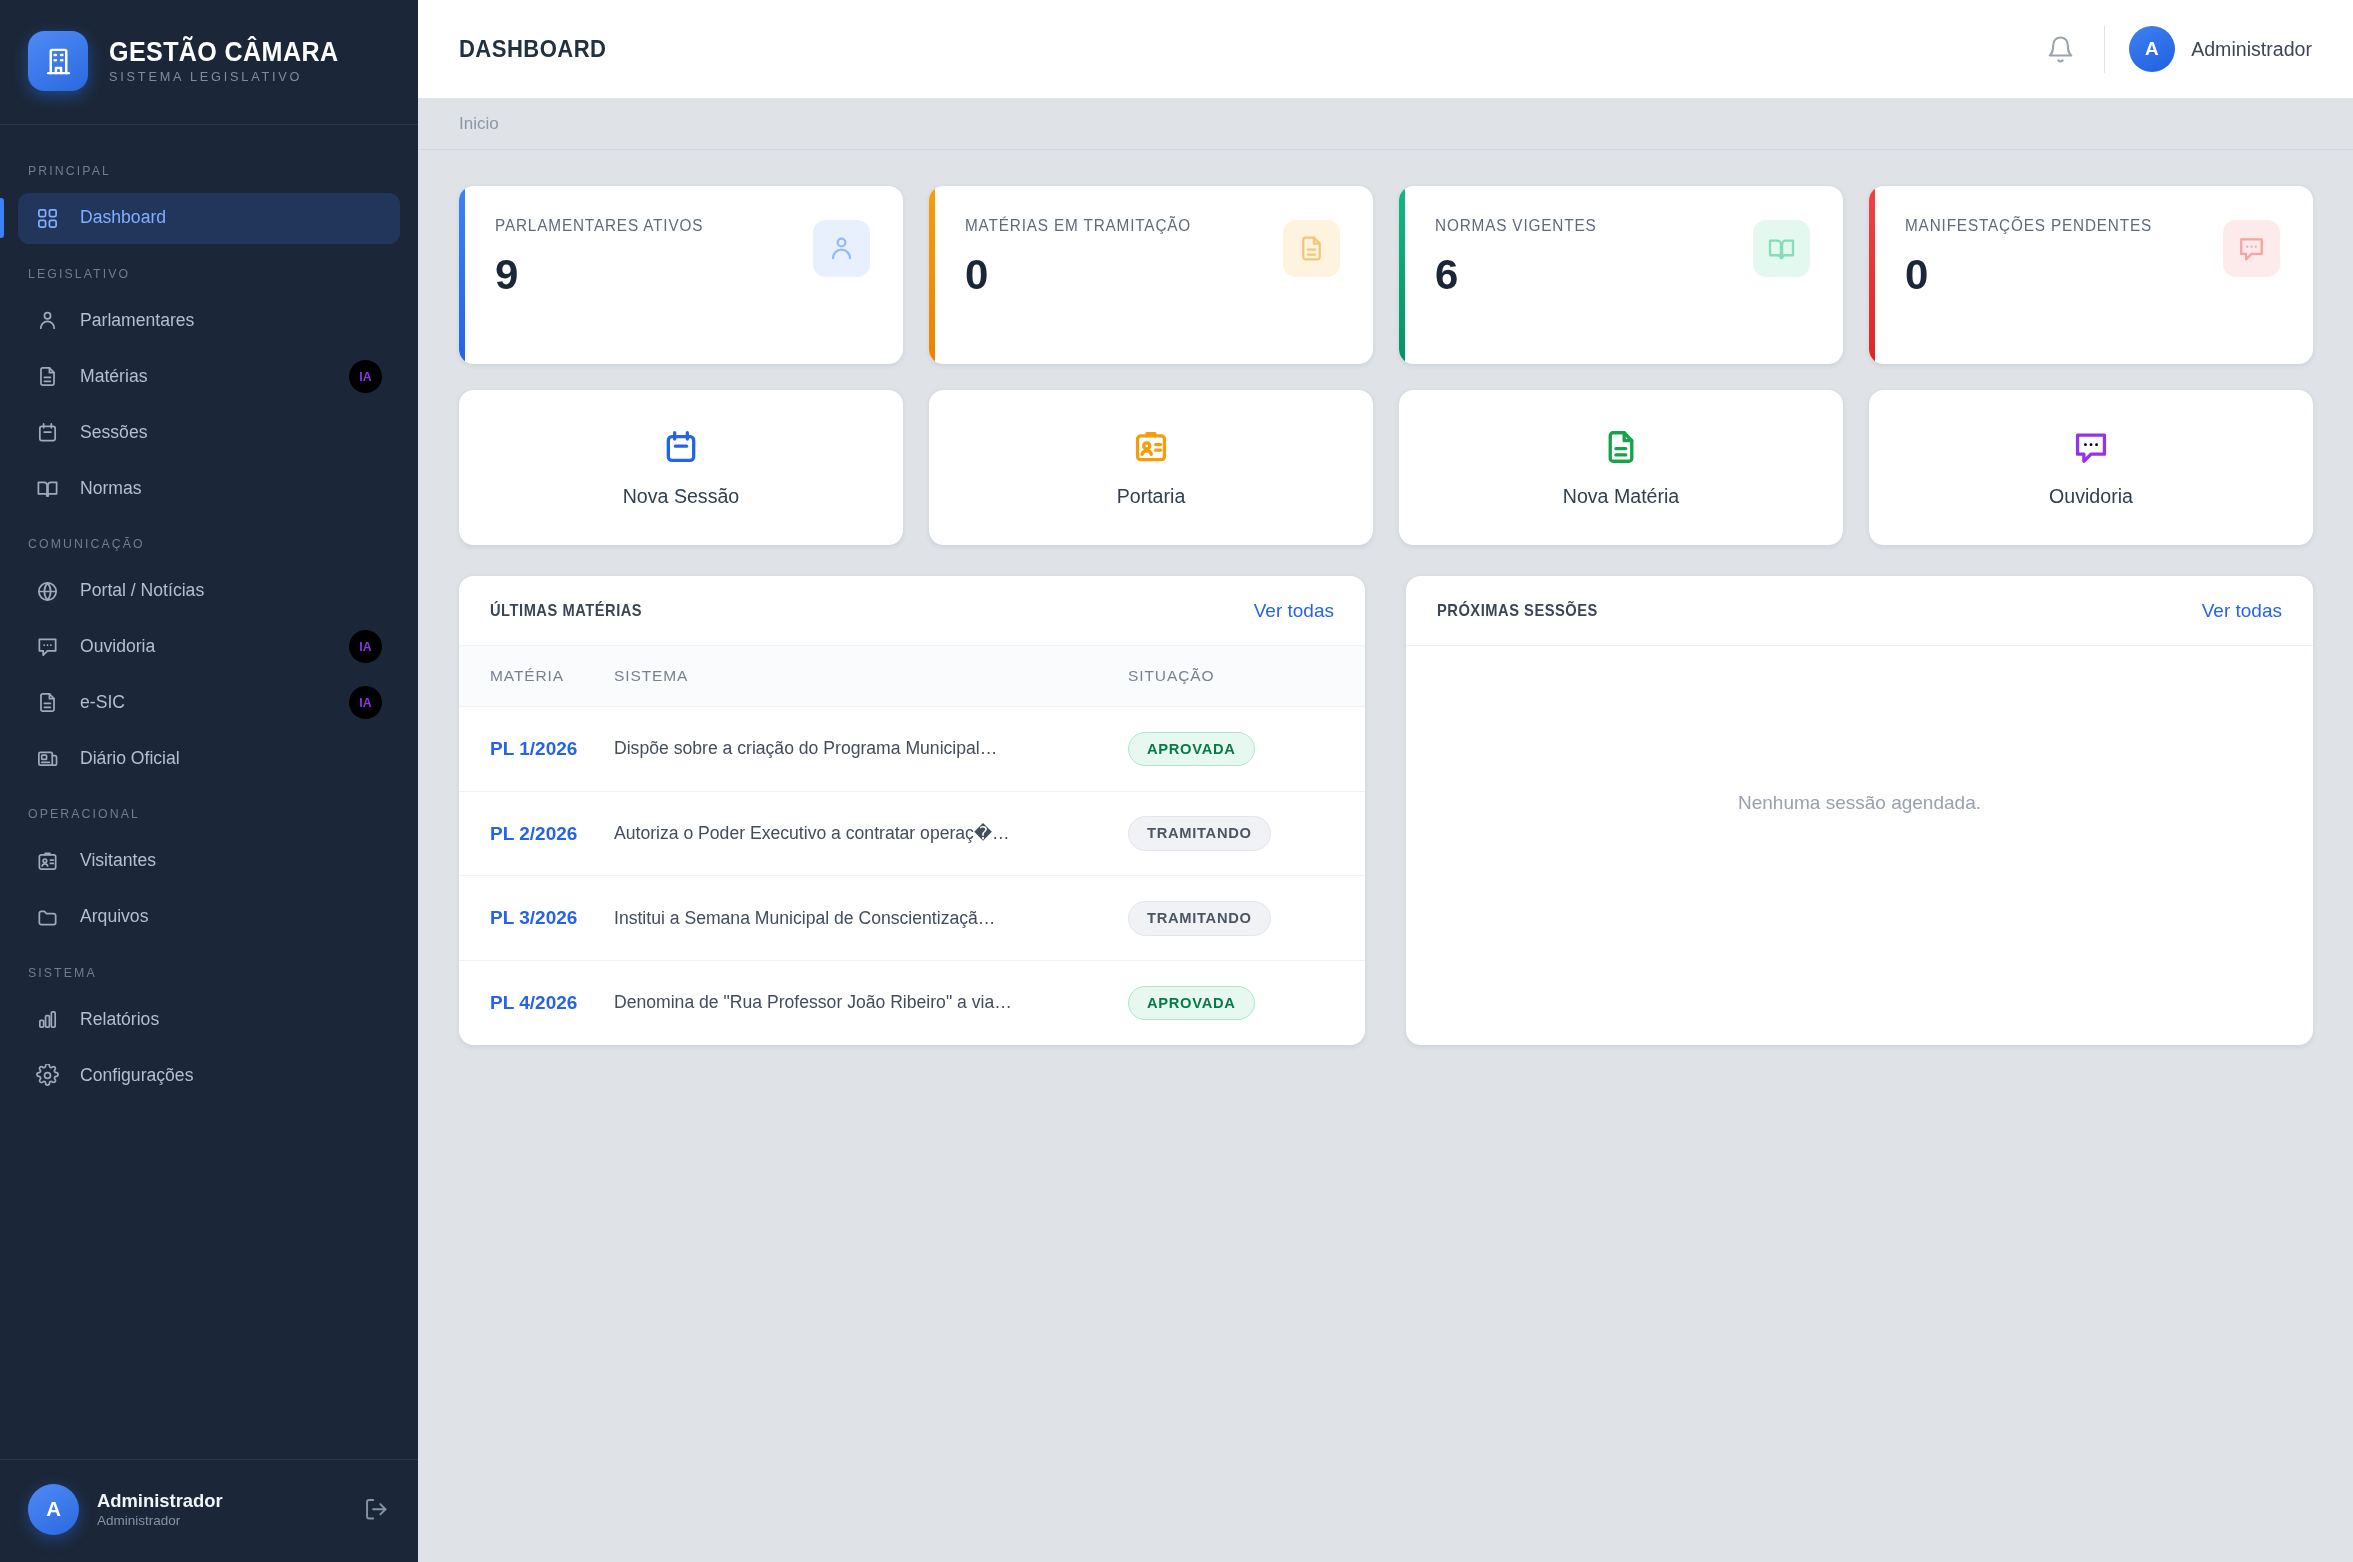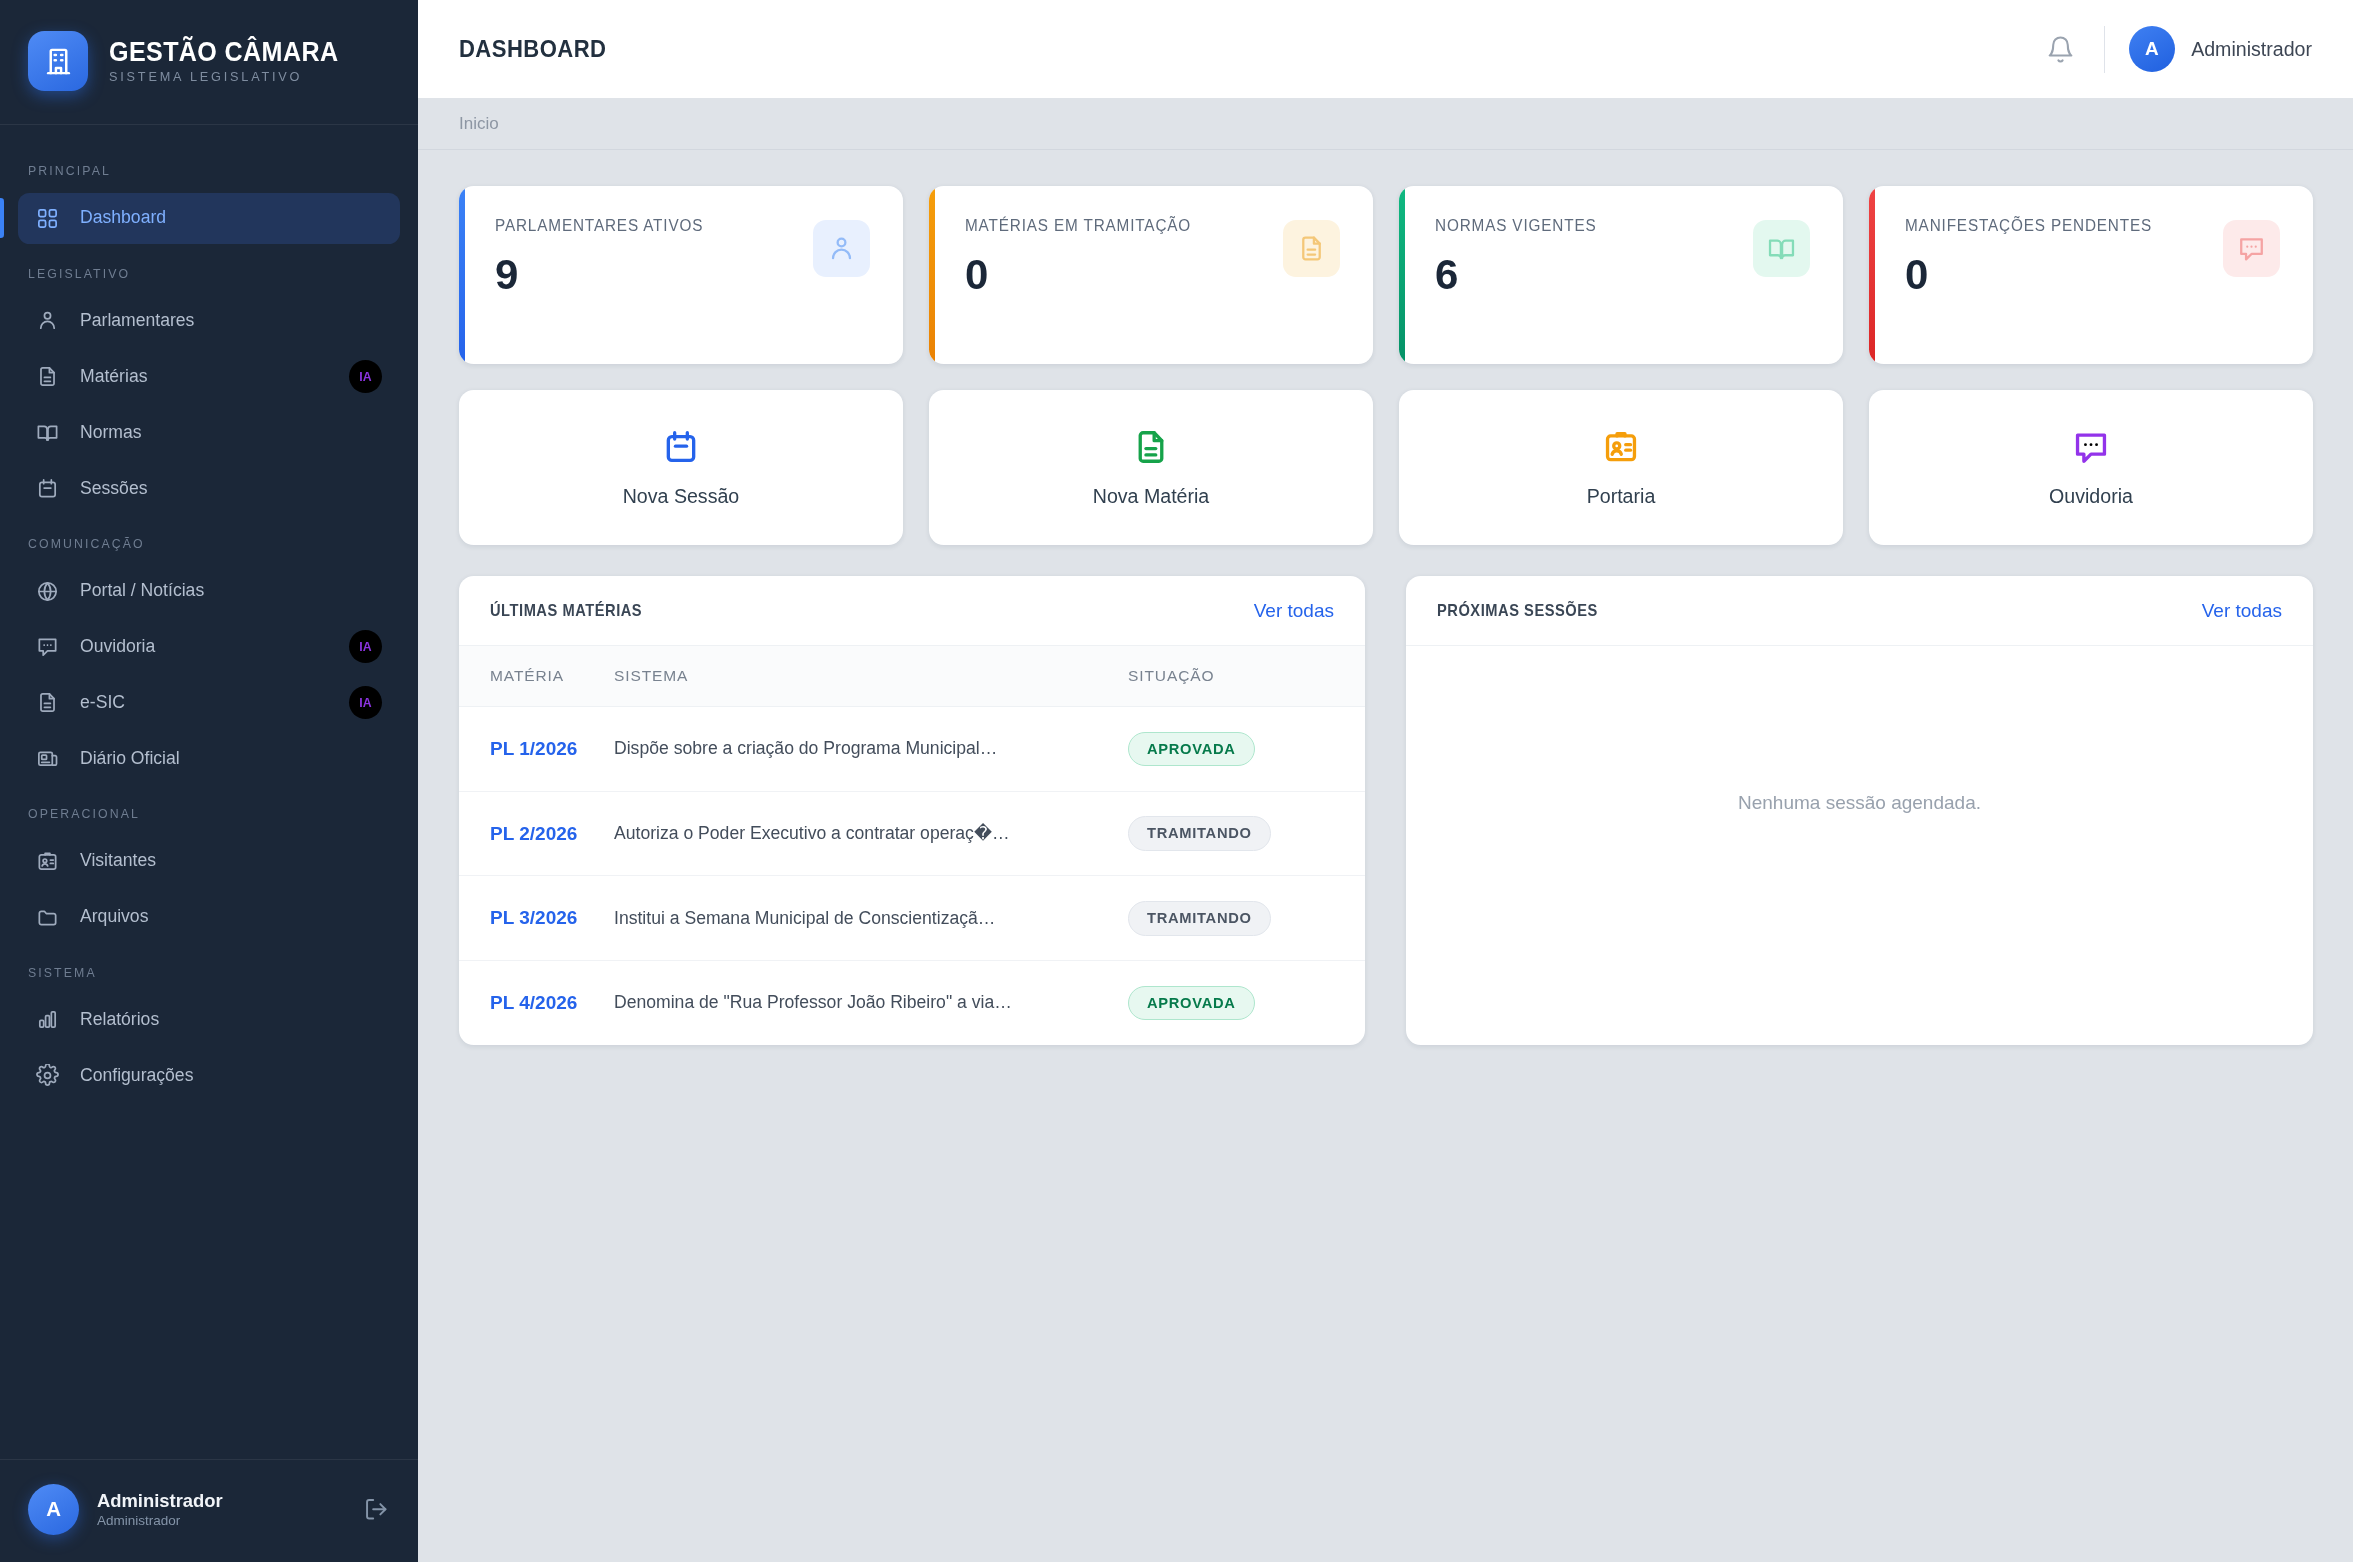--- a/index.html
+++ b/index.html
@@ -261,36 +261,36 @@
               <line x1="8.8" y1="13" x2="15" y2="13"></line>
               <line x1="8.8" y1="17" x2="15" y2="17"></line>
             </svg>
           </span>
           <span class="nv-label">Matérias</span>
           <span class="badge-ia">IA</span>
         </div>
         <div class="nav-item">
           <span class="nv-ico">
             <svg viewBox="0 0 24 24" fill="none" stroke="#9fabbd" stroke-width="1.8" stroke-linecap="round" stroke-linejoin="round">
-              <path d="M2.5 5.5h6a3 3 0 0 1 3 3V20a2.4 2.4 0 0 0-2.4-2.4H2.5z"></path>
-              <path d="M21.5 5.5h-6a3 3 0 0 0-3 3V20a2.4 2.4 0 0 1 2.4-2.4h6.6z"></path>
-            </svg>
-          </span>
-          <span class="nv-label">Normas</span>
-        </div>
-        <div class="nav-item">
-          <span class="nv-ico">
-            <svg viewBox="0 0 24 24" fill="none" stroke="#9fabbd" stroke-width="1.8" stroke-linecap="round" stroke-linejoin="round">
               <rect x="4" y="5.5" width="16" height="15" rx="2.2"></rect>
               <line x1="8" y1="3" x2="8" y2="7"></line>
               <line x1="16" y1="3" x2="16" y2="7"></line>
               <line x1="8.5" y1="11.5" x2="15.5" y2="11.5"></line>
             </svg>
           </span>
           <span class="nv-label">Sessões</span>
+        </div>
+        <div class="nav-item">
+          <span class="nv-ico">
+            <svg viewBox="0 0 24 24" fill="none" stroke="#9fabbd" stroke-width="1.8" stroke-linecap="round" stroke-linejoin="round">
+              <path d="M2.5 5.5h6a3 3 0 0 1 3 3V20a2.4 2.4 0 0 0-2.4-2.4H2.5z"></path>
+              <path d="M21.5 5.5h-6a3 3 0 0 0-3 3V20a2.4 2.4 0 0 1 2.4-2.4h6.6z"></path>
+            </svg>
+          </span>
+          <span class="nv-label">Normas</span>
         </div>
         <div class="nav-section">COMUNICAÇÃO</div>
         <div class="nav-item">
           <span class="nv-ico">
             <svg viewBox="0 0 24 24" fill="none" stroke="#9fabbd" stroke-width="1.8" stroke-linecap="round" stroke-linejoin="round">
               <circle cx="12" cy="12" r="9"></circle>
               <line x1="3" y1="12" x2="21" y2="12"></line>
               <path d="M12 3a14 14 0 0 1 0 18a14 14 0 0 1 0-18z"></path>
             </svg>
           </span>
@@ -475,38 +475,38 @@
           <div class="action">
             <span><svg viewBox="0 0 24 24" fill="none" stroke="#2563eb" stroke-width="2.1" stroke-linecap="round" stroke-linejoin="round">
                 <rect x="4" y="5.5" width="16" height="15" rx="2.2"></rect>
                 <line x1="8" y1="3" x2="8" y2="7"></line>
                 <line x1="16" y1="3" x2="16" y2="7"></line>
                 <line x1="8.5" y1="11.5" x2="15.5" y2="11.5"></line>
               </svg></span>
             <span class="action-label">Nova Sessão</span>
           </div>
           <div class="action">
-            <span><svg viewBox="0 0 24 24" fill="none" stroke="#16a34a" stroke-width="2.1" stroke-linecap="round" stroke-linejoin="round">
-                <path d="M14 3H7a1.8 1.8 0 0 0-1.8 1.8v14.4A1.8 1.8 0 0 0 7 21h10a1.8 1.8 0 0 0 1.8-1.8V8z"></path>
-                <path d="M14 3v5h4.8"></path>
-                <line x1="8.8" y1="13" x2="15" y2="13"></line>
-                <line x1="8.8" y1="17" x2="15" y2="17"></line>
-              </svg></span>
-            <span class="action-label">Nova Matéria</span>
-          </div>
-          <div class="action">
             <span><svg viewBox="0 0 24 24" fill="none" stroke="#f59e0b" stroke-width="2.1" stroke-linecap="round" stroke-linejoin="round">
                 <rect x="3.5" y="5" width="17" height="15" rx="2"></rect>
                 <path d="M9.5 5V3.6h5V5"></path>
                 <circle cx="9.3" cy="11.3" r="1.9"></circle>
                 <path d="M6.4 16.6a3 3 0 0 1 5.8 0"></path>
                 <line x1="15" y1="10.5" x2="18" y2="10.5"></line>
                 <line x1="15" y1="14" x2="18" y2="14"></line>
               </svg></span>
             <span class="action-label">Portaria</span>
+          </div>
+          <div class="action">
+            <span><svg viewBox="0 0 24 24" fill="none" stroke="#16a34a" stroke-width="2.1" stroke-linecap="round" stroke-linejoin="round">
+                <path d="M14 3H7a1.8 1.8 0 0 0-1.8 1.8v14.4A1.8 1.8 0 0 0 7 21h10a1.8 1.8 0 0 0 1.8-1.8V8z"></path>
+                <path d="M14 3v5h4.8"></path>
+                <line x1="8.8" y1="13" x2="15" y2="13"></line>
+                <line x1="8.8" y1="17" x2="15" y2="17"></line>
+              </svg></span>
+            <span class="action-label">Nova Matéria</span>
           </div>
           <div class="action">
             <span><svg viewBox="0 0 24 24" fill="none" stroke="#9333ea" stroke-width="2.1" stroke-linecap="round" stroke-linejoin="round">
                 <path d="M20.5 4.5H3.5v12h4V21l4.5-4.5h8.5z"></path>
                 <circle cx="8.5" cy="10.5" r=".9" fill="currentColor" stroke="none"></circle>
                 <circle cx="12" cy="10.5" r=".9" fill="currentColor" stroke="none"></circle>
                 <circle cx="15.5" cy="10.5" r=".9" fill="currentColor" stroke="none"></circle>
               </svg></span>
             <span class="action-label">Ouvidoria</span>
           </div>

